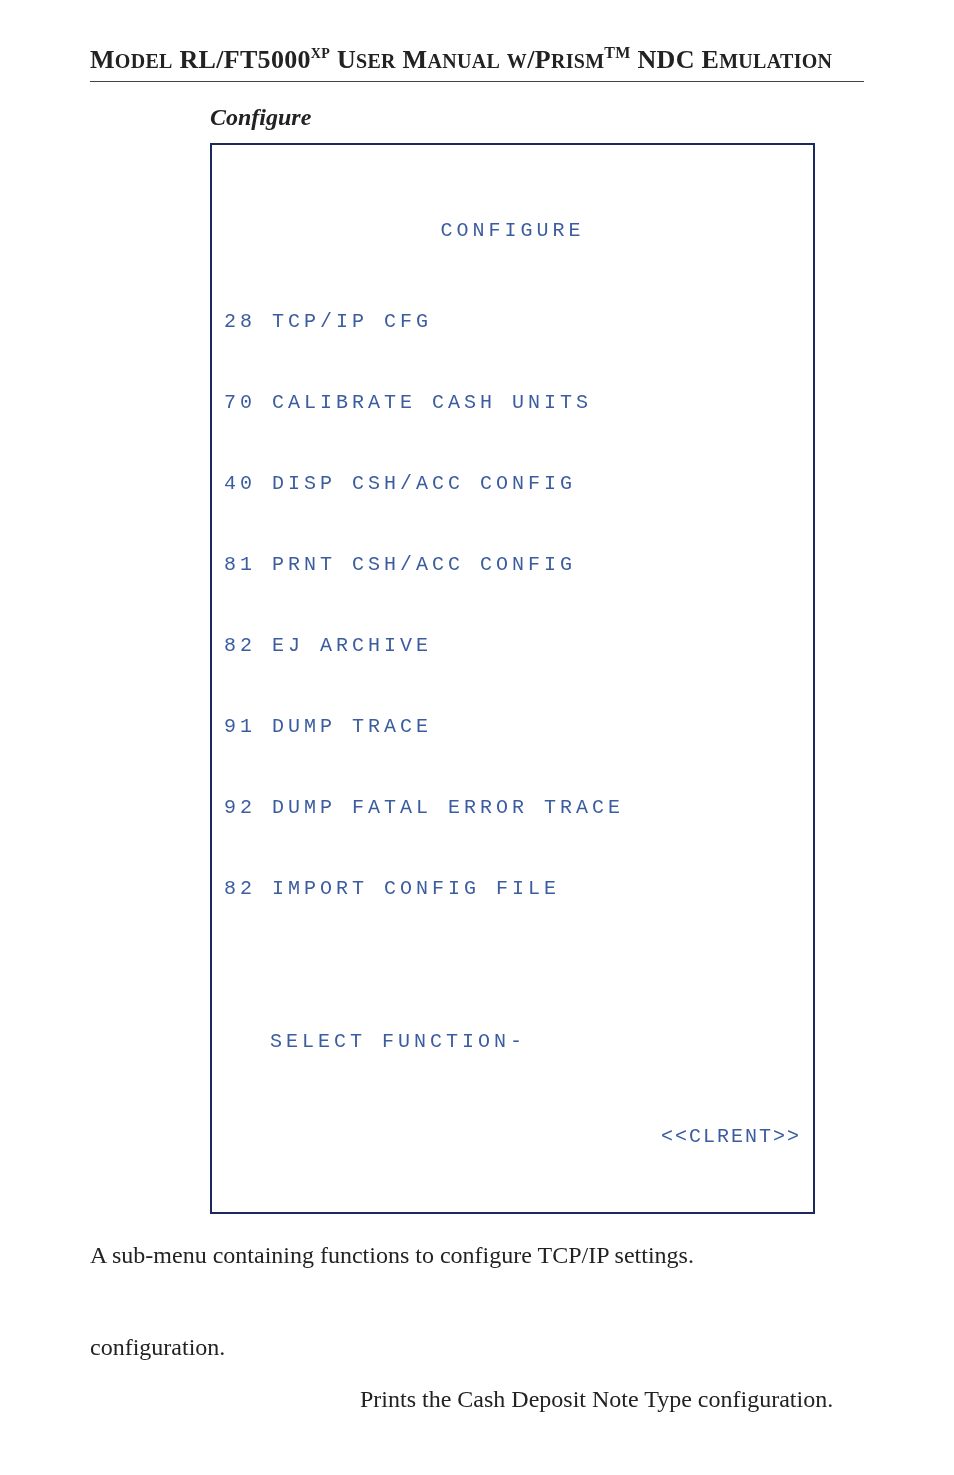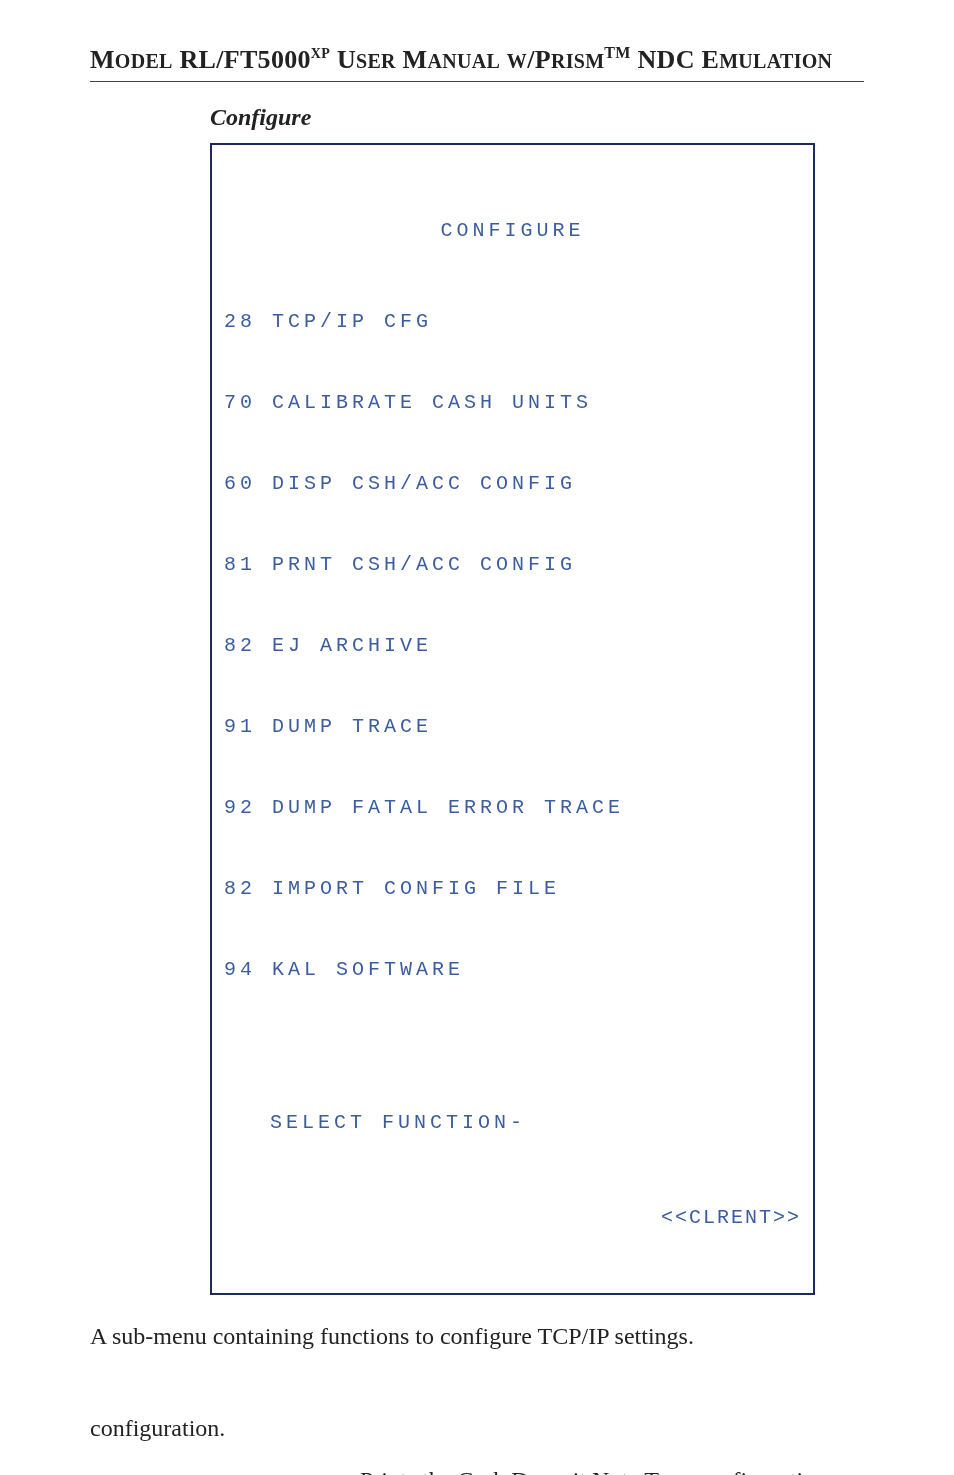--- a/index.html
+++ b/index.html
@@ -83,27 +83,26 @@
     <span id="header-title">M<span style="font-size:20px">ODEL</span> RL/FT5000<sup style="font-size:14px">XP</sup> U<span style="font-size:20px">SER</span> M<span style="font-size:20px">ANUAL</span> <span style="font-size:20px">W</span>/P<span style="font-size:20px">RISM</span><sup style="font-size:16px">TM</sup> NDC E<span style="font-size:20px">MULATION</span></span>
   </div>
   <hr class="rule">
 
   <div class="section-label">Configure</div>
 
   <div class="term-box">
     <div class="term-title">CONFIGURE</div>
     <div class="term-line">28 TCP/IP CFG</div>
     <div class="term-line">70 CALIBRATE CASH UNITS</div>
-    <div class="term-line">60 DISP CSH/ACC CONFIG</div>
+    <div class="term-line">40 DISP CSH/ACC CONFIG</div>
     <div class="term-line">81 PRNT CSH/ACC CONFIG</div>
     <div class="term-line">82 EJ ARCHIVE</div>
     <div class="term-line">91 DUMP TRACE</div>
     <div class="term-line">92 DUMP FATAL ERROR TRACE</div>
     <div class="term-line">82 IMPORT CONFIG FILE</div>
-    <div class="term-line">94 KAL SOFTWARE</div>
     <div style="height:18px"></div>
     <div class="term-line" style="margin-left:46px">SELECT FUNCTION-</div>
     <div class="term-bottom">
       <span>&lt;&lt;CLR</span>
       <span>ENT&gt;&gt;</span>
     </div>
   </div>
 
   <div class="body-text">
     <p class="indent-right">A sub-menu containing functions to configure TCP/IP settings.</p>

